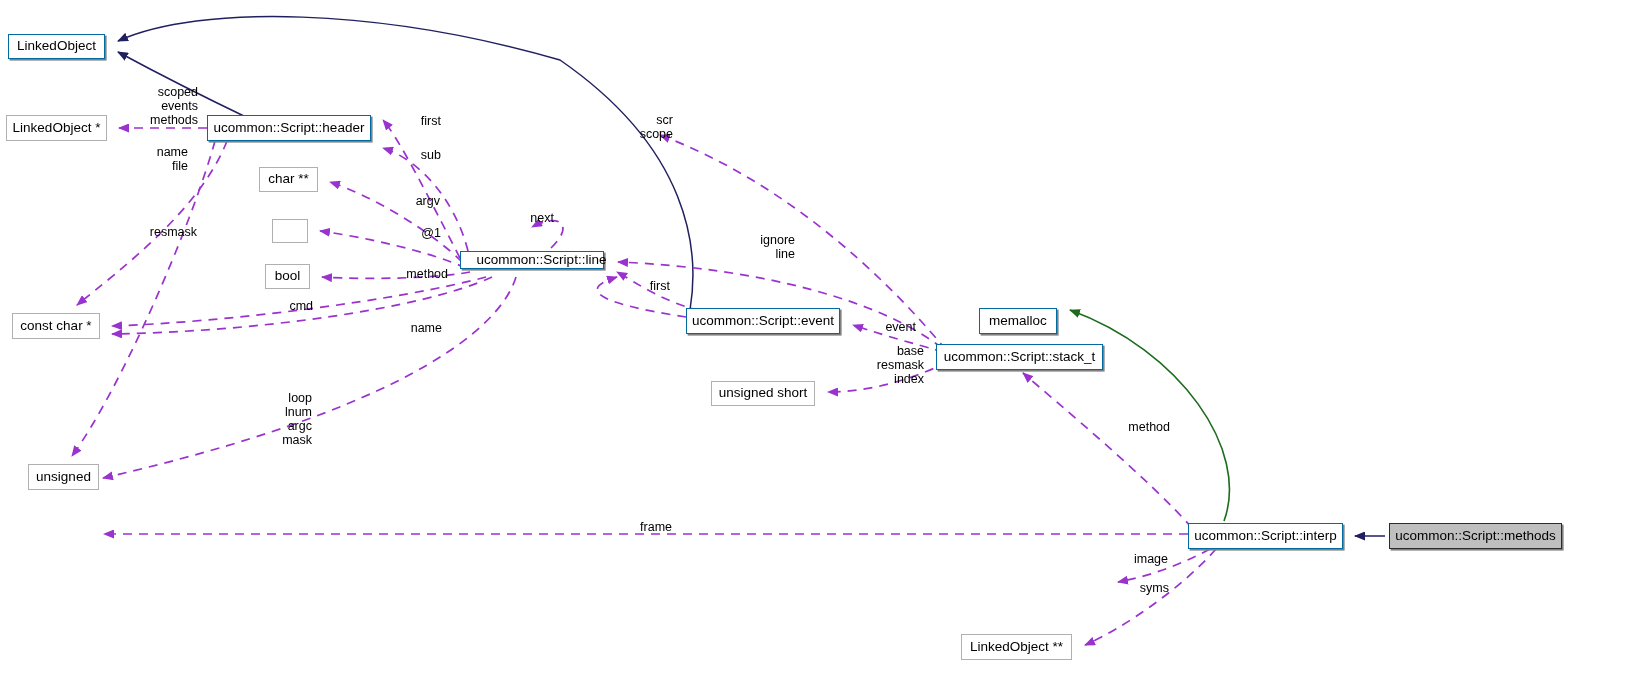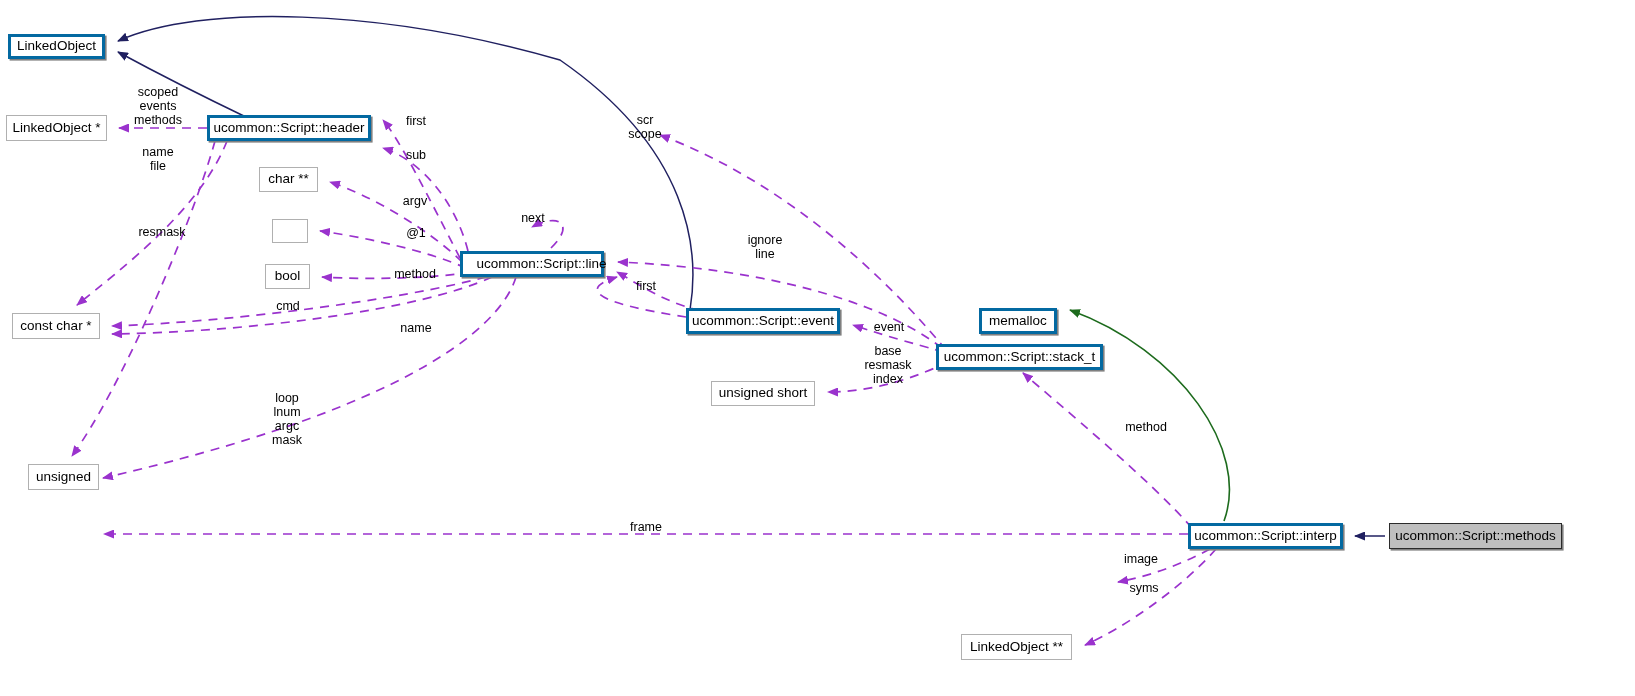--- a/index.html
+++ b/index.html
@@ -3,23 +3,23 @@
 <meta charset="utf-8">
 <style>
   html,body{margin:0;padding:0;background:#ffffff;}
   #canvas{position:relative;width:1635px;height:696px;background:#ffffff;
           font-family:"Liberation Sans","DejaVu Sans",sans-serif;}
   svg#wires{position:absolute;left:0;top:0;width:1635px;height:696px;}
   .node{position:absolute;box-sizing:border-box;display:flex;align-items:center;
         justify-content:center;text-align:center;font-size:13.5px;color:#000;
         line-height:1.08;background:#ffffff;}
   .node.plain{border:1px solid #b0b0b0;text-align:right;}
-  .node.klass{border:3px solid #0369a1;box-shadow:1.6px 1.6px 0 #808080;}
+  .node.klass{border:1px solid #0369a1;box-shadow:1.6px 1.6px 0 #808080;}
   .node.current{border:1px solid #2b2b2b;background:#bfbfbf;box-shadow:1.6px 1.6px 0 #808080;}
-  .elabel{position:absolute;font-size:12.5px;color:#000;text-align:center;
+  .elabel{position:absolute;font-size:12.5px;color:#000;text-align:right;
           line-height:1.12;white-space:pre;}
 </style>
 </head>
 <body>
 
 <div id="canvas">
 
   <svg id="wires" viewBox="0 0 1635 696" xmlns="http://www.w3.org/2000/svg">
     <defs>
       <marker id="ah-inherit" markerWidth="11" markerHeight="9" refX="10" refY="4.5" orient="auto" markerUnits="userSpaceOnUse">
@@ -81,21 +81,21 @@
   <div class="node plain" style="left:259px;top:167px;width:59px;height:25px;">char **</div>
 
   <div class="node plain" style="left:272px;top:219px;width:36px;height:24px;"></div>
 
   <div class="node plain" style="left:265px;top:264px;width:45px;height:25px;">bool</div>
 
   <div class="node plain" style="left:12px;top:313px;width:88px;height:26px;">const char *</div>
 
   <div class="node plain" style="left:16px;top:464px;width:71px;height:26px;margin-left:12px;">unsigned</div>
 
-  <div class="node klass" style="left:460px;top:251px;width:144px;height:26px;padding-left:19px;">ucommon::Script::line</div>
+  <div class="node klass" style="left:460px;top:251px;width:144px;height:18px;padding-left:19px;">ucommon::Script::line</div>
 
   <div class="node klass" style="left:686px;top:308px;width:154px;height:26px;">ucommon::Script::event</div>
 
   <div class="node plain" style="left:711px;top:381px;width:104px;height:25px;">unsigned short</div>
 
   <div class="node klass" style="left:979px;top:296px;width:78px;height:26px;margin-top:12px;">memalloc</div>
 
   <div class="node klass" style="left:936px;top:344px;width:167px;height:26px;">ucommon::Script::stack_t</div>
 
 

